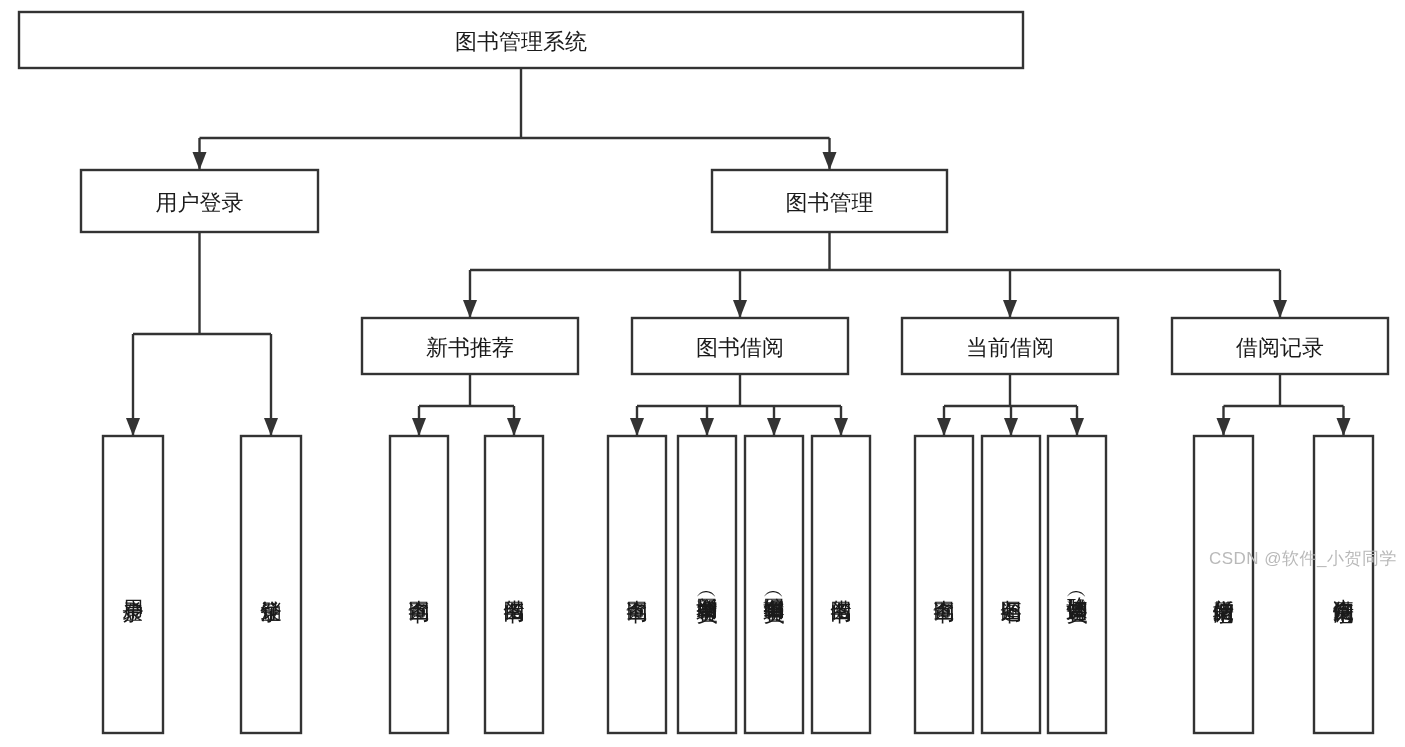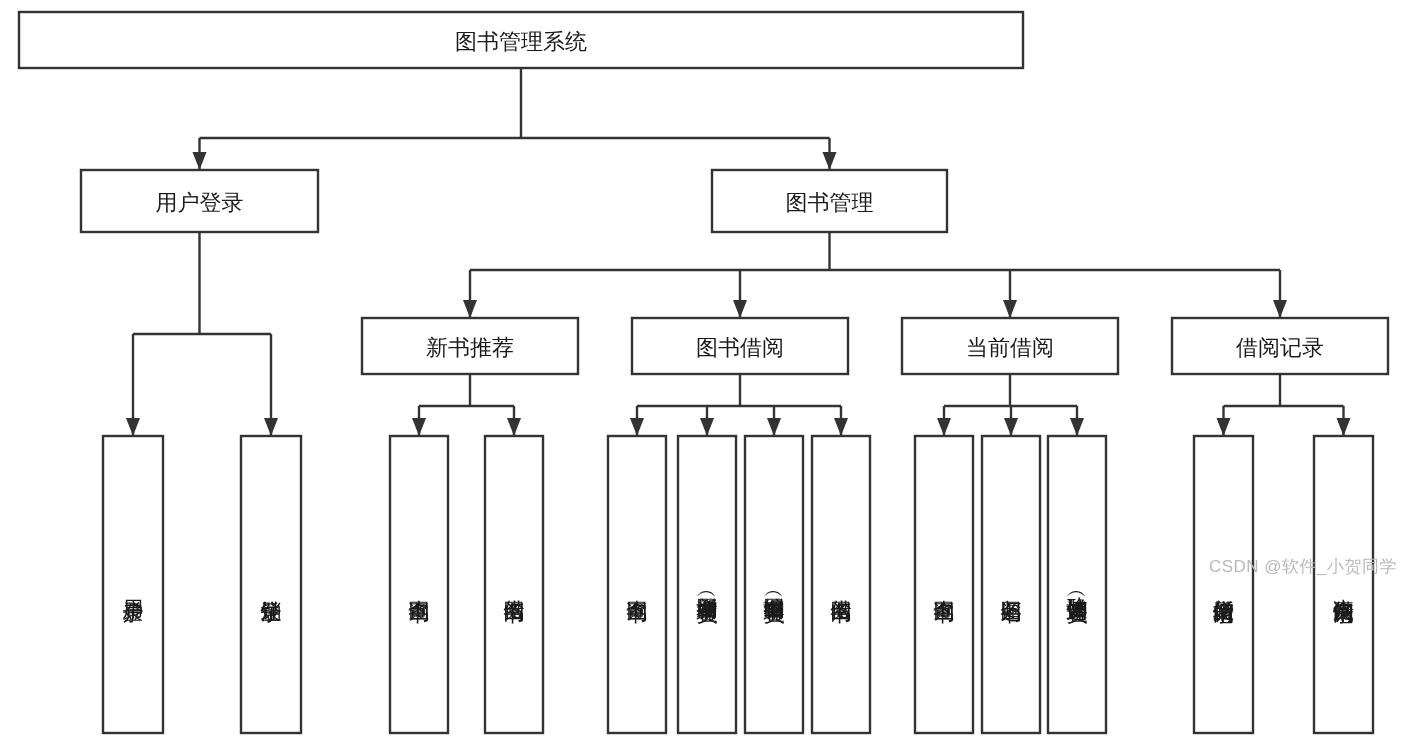--- a/index.html
+++ b/index.html
@@ -61,21 +61,21 @@
     line-height: 1.05;
     letter-spacing: 1px;
     color: #1a1a1a;
     text-align: center;
     pointer-events: none;
     white-space: nowrap;
   }
   .watermark {
     position: absolute;
     right: 8px;
-    bottom: 4px;
+    bottom: 12px;
     font-family: "Liberation Sans", "DejaVu Sans", sans-serif;
     font-size: 17px;
     color: #b9b9b9;
     letter-spacing: 0.5px;
     white-space: nowrap;
   }
 </style>
 </head>
 <body>
 

